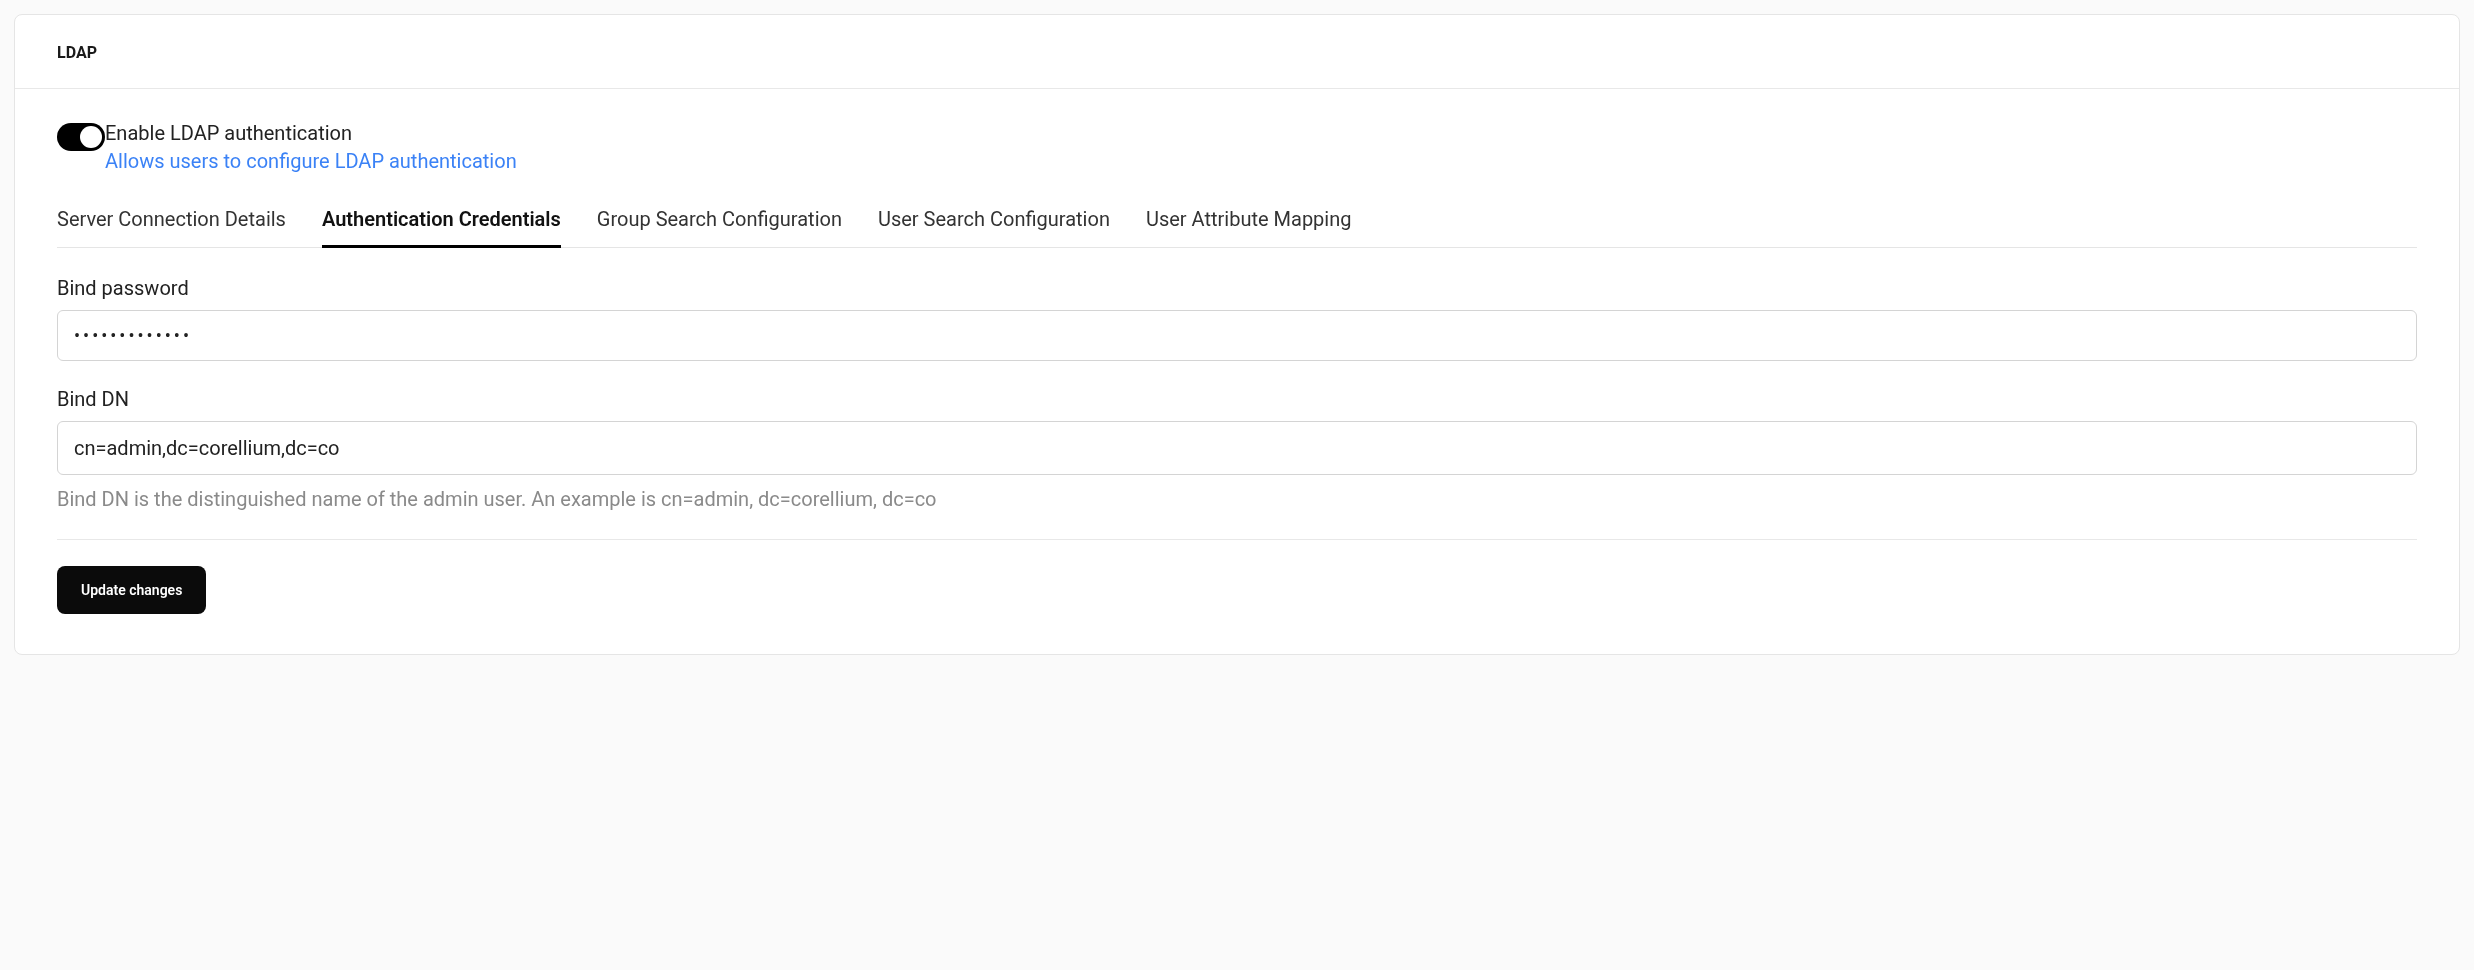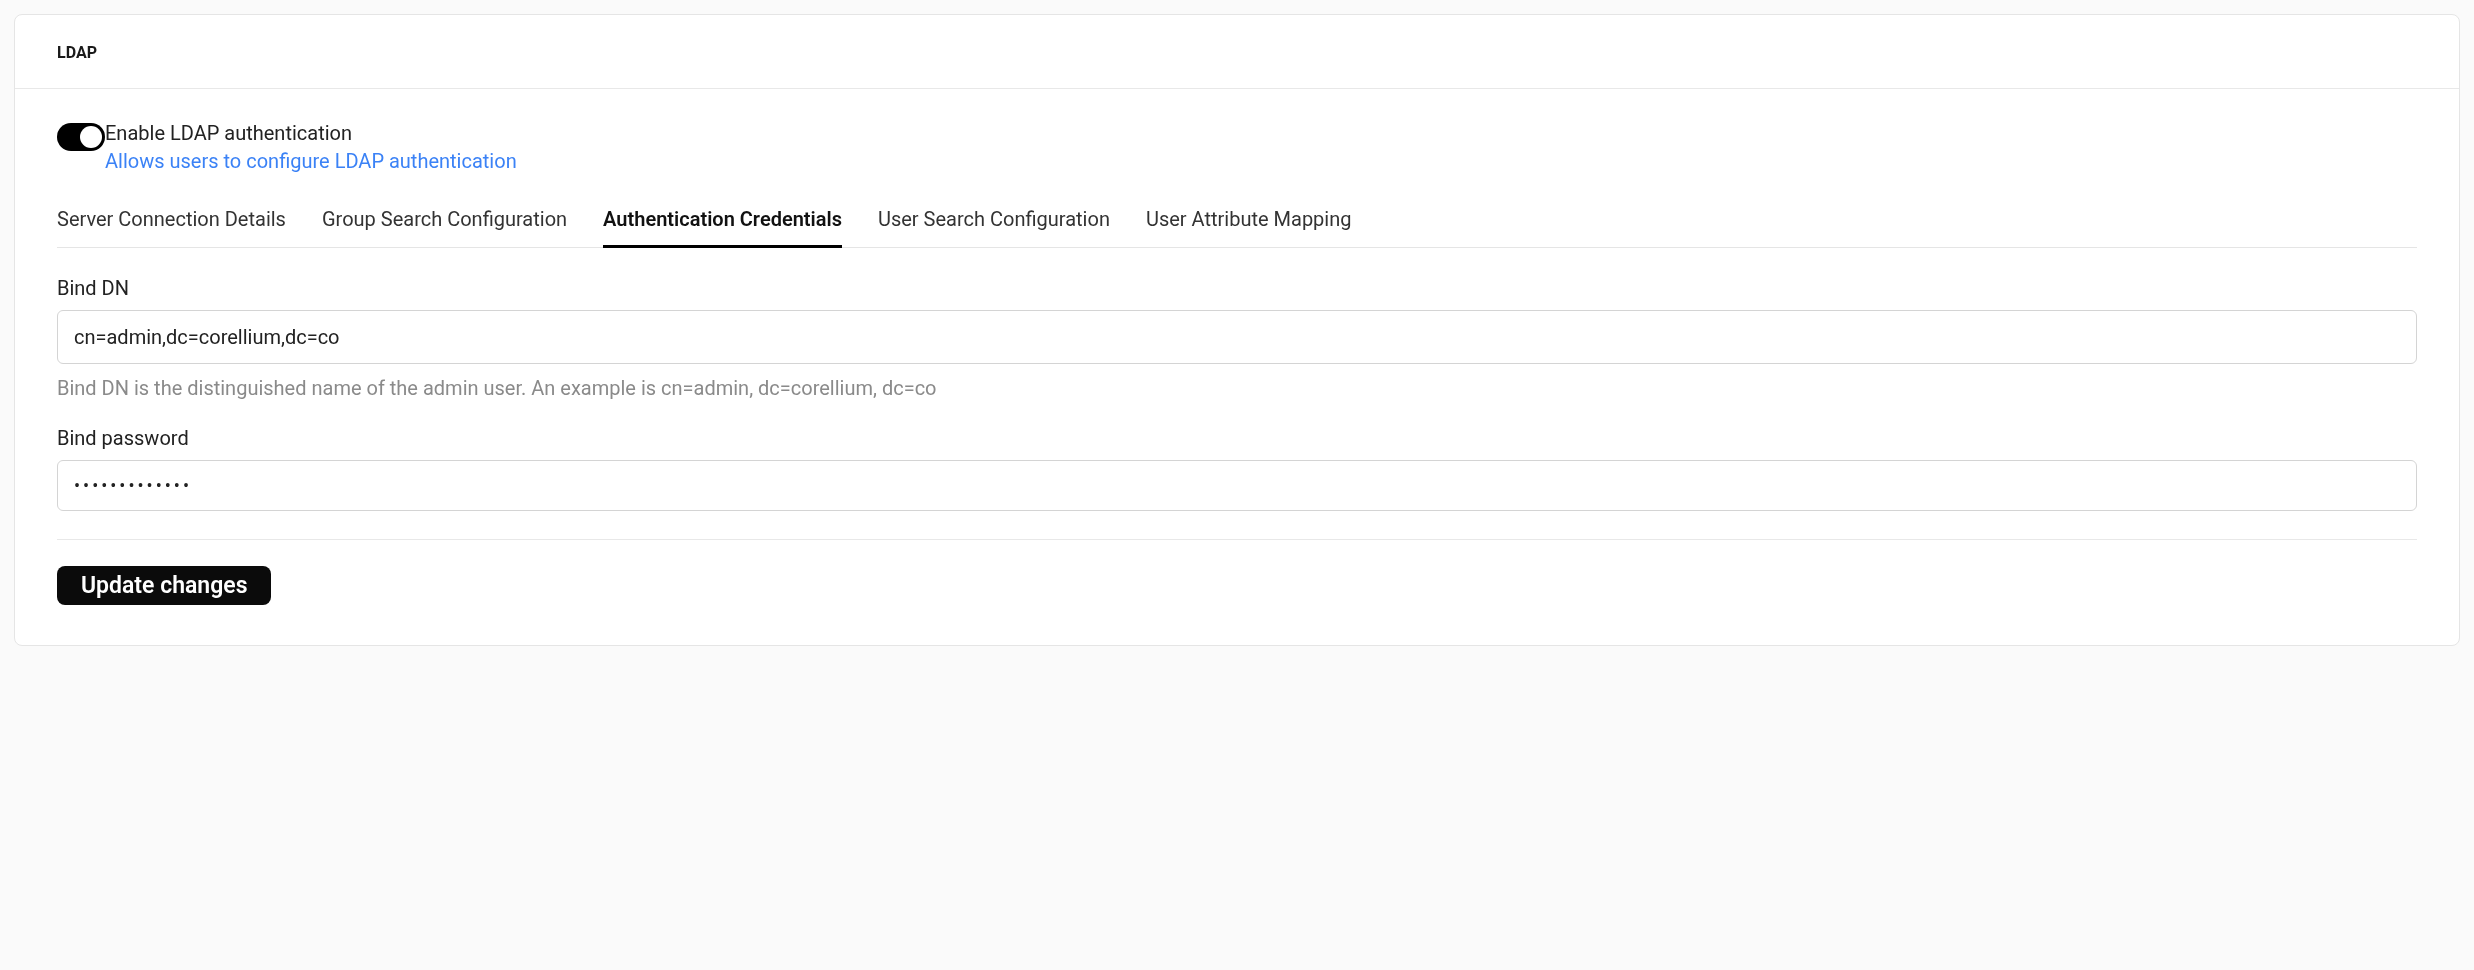--- a/index.html
+++ b/index.html
@@ -120,23 +120,23 @@
     }
     .divider {
       border: none;
       border-top: 1px solid #e8e8e8;
       margin: 28px 0 26px 0;
     }
     .btn-primary {
       background: #0b0b0b;
       color: #ffffff;
       border: none;
-      font-size: 23px;
+      font-size: 14px;
       font-weight: 600;
-      padding: 6px 24px;
+      padding: 16px 24px;
       border-radius: 8px;
       cursor: pointer;
       font-family: inherit;
     }
     .password-dots {
       letter-spacing: 3px;
       font-size: 18px;
     }
   </style>
 </head>
@@ -154,35 +154,35 @@
         <div class="toggle-knob"></div>
       </div>
       <div class="toggle-labels">
         <div class="toggle-title">Enable LDAP authentication</div>
         <div class="toggle-desc">Allows users to configure LDAP authentication</div>
       </div>
     </div>
 
     <div class="tabs">
       <div class="tab">Server Connection Details</div>
+      <div class="tab active">Authentication Credentials</div>
       <div class="tab">Group Search Configuration</div>
-      <div class="tab active">Authentication Credentials</div>
       <div class="tab">User Search Configuration</div>
       <div class="tab">User Attribute Mapping</div>
+    </div>
+
+    <div class="field">
+      <label class="field-label">Bind password</label>
+      <input type="password" class="field-input password-dots" value="•••••••••••••" style="">
     </div>
 
     <div class="field">
       <label class="field-label">Bind DN</label>
       <input type="text" class="field-input" value="cn=admin,dc=corellium,dc=co" style="">
       <div class="field-help">Bind DN is the distinguished name of the admin user. An example is cn=admin, dc=corellium, dc=co</div>
-    </div>
-
-    <div class="field">
-      <label class="field-label">Bind password</label>
-      <input type="password" class="field-input password-dots" value="•••••••••••••" style="">
     </div>
 
     <hr class="divider">
 
     <button class="btn-primary">Update changes</button>
 
   </div>
 </div>
 
 </body></html>

